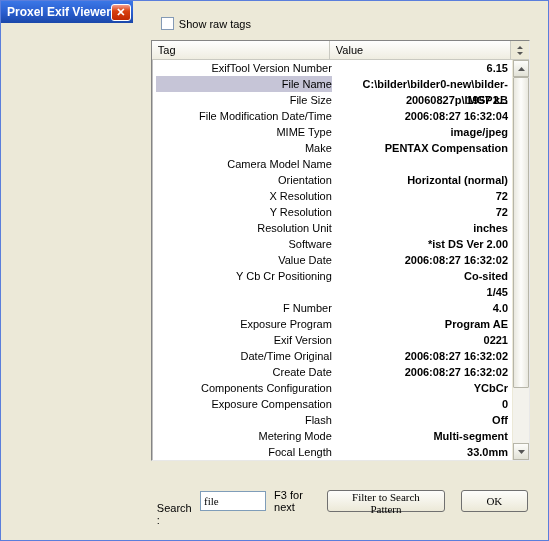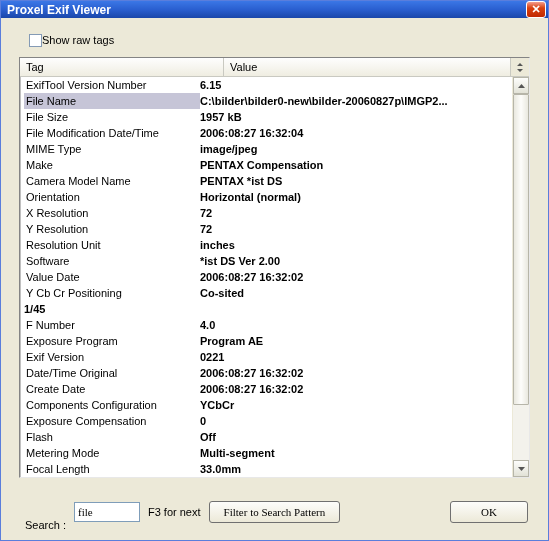--- a/index.html
+++ b/index.html
@@ -11,21 +11,21 @@
     width: 549px;
     height: 541px;
     overflow: hidden;
   }
   .window {
     width: 549px;
     height: 541px;
     border: 1px solid #5a7edc;
     background: #ece9d8;
     display: flex;
-    flex-direction: column;
+    flex-direction: row;
   }
   .titlebar {
     height: 22px;
     background: linear-gradient(to bottom, #3b77e6 0%, #2a5fd0 50%, #1a47aa 100%);
     display: flex;
     align-items: center;
     padding: 0 2px 0 6px;
     color: #fff;
     font-weight: bold;
     font-size: 12px;
@@ -46,20 +46,22 @@
     cursor: pointer;
   }
   .content {
     flex: 1;
     padding: 16px 18px 12px 18px;
     display: flex;
     flex-direction: column;
   }
   .checkbox-row {
     display: flex;
+    align-items: center;
+    gap: 5px;
     margin: 0 0 10px 10px;
   }
   .checkbox {
     width: 13px;
     height: 13px;
     border: 1px solid #849ab5;
     background: #fff;
   }
   .table-wrap {
     flex: 1;
@@ -77,32 +79,33 @@
     background: #ece9d8;
     border-bottom: 1px solid #c9c9c1;
     flex-shrink: 0;
   }
   .th {
     padding: 3px 6px;
     border-right: 1px solid #c9c9c1;
     background: linear-gradient(to bottom,#fefefe,#efede1);
     font-size: 11px;
   }
-  .th-tag { width: 204px; }
+  .th-tag { width: 178px; }
   .th-val { flex: 1; }
   .th-arrows {
     width: 18px;
     display:flex; align-items:center; justify-content:center;
     color:#555;
   }
   .table-body {
     flex: 1;
     overflow-y: hidden;
     position: relative;
     display: flex;
+    text-align: right;
   }
   .rows {
     flex: 1;
     overflow: hidden;
   }
   .row {
     display: flex;
     height: 16px;
     line-height: 16px;
     padding: 0 4px;
@@ -211,21 +214,20 @@
             <div class="row">
               <div class="c1">MIME Type</div>
               <div class="c2">image/jpeg</div>
             </div>
             <div class="row">
               <div class="c1">Make</div>
               <div class="c2">PENTAX Compensation</div>
             </div>
             <div class="row">
               <div class="c1">Camera Model Name</div>
-              <div class="c2">PENTAX *ist DS</div>
             </div>
             <div class="row">
               <div class="c1">Orientation</div>
               <div class="c2">Horizontal (normal)</div>
             </div>
             <div class="row">
               <div class="c1">X Resolution</div>
               <div class="c2">72</div>
             </div>
             <div class="row">

